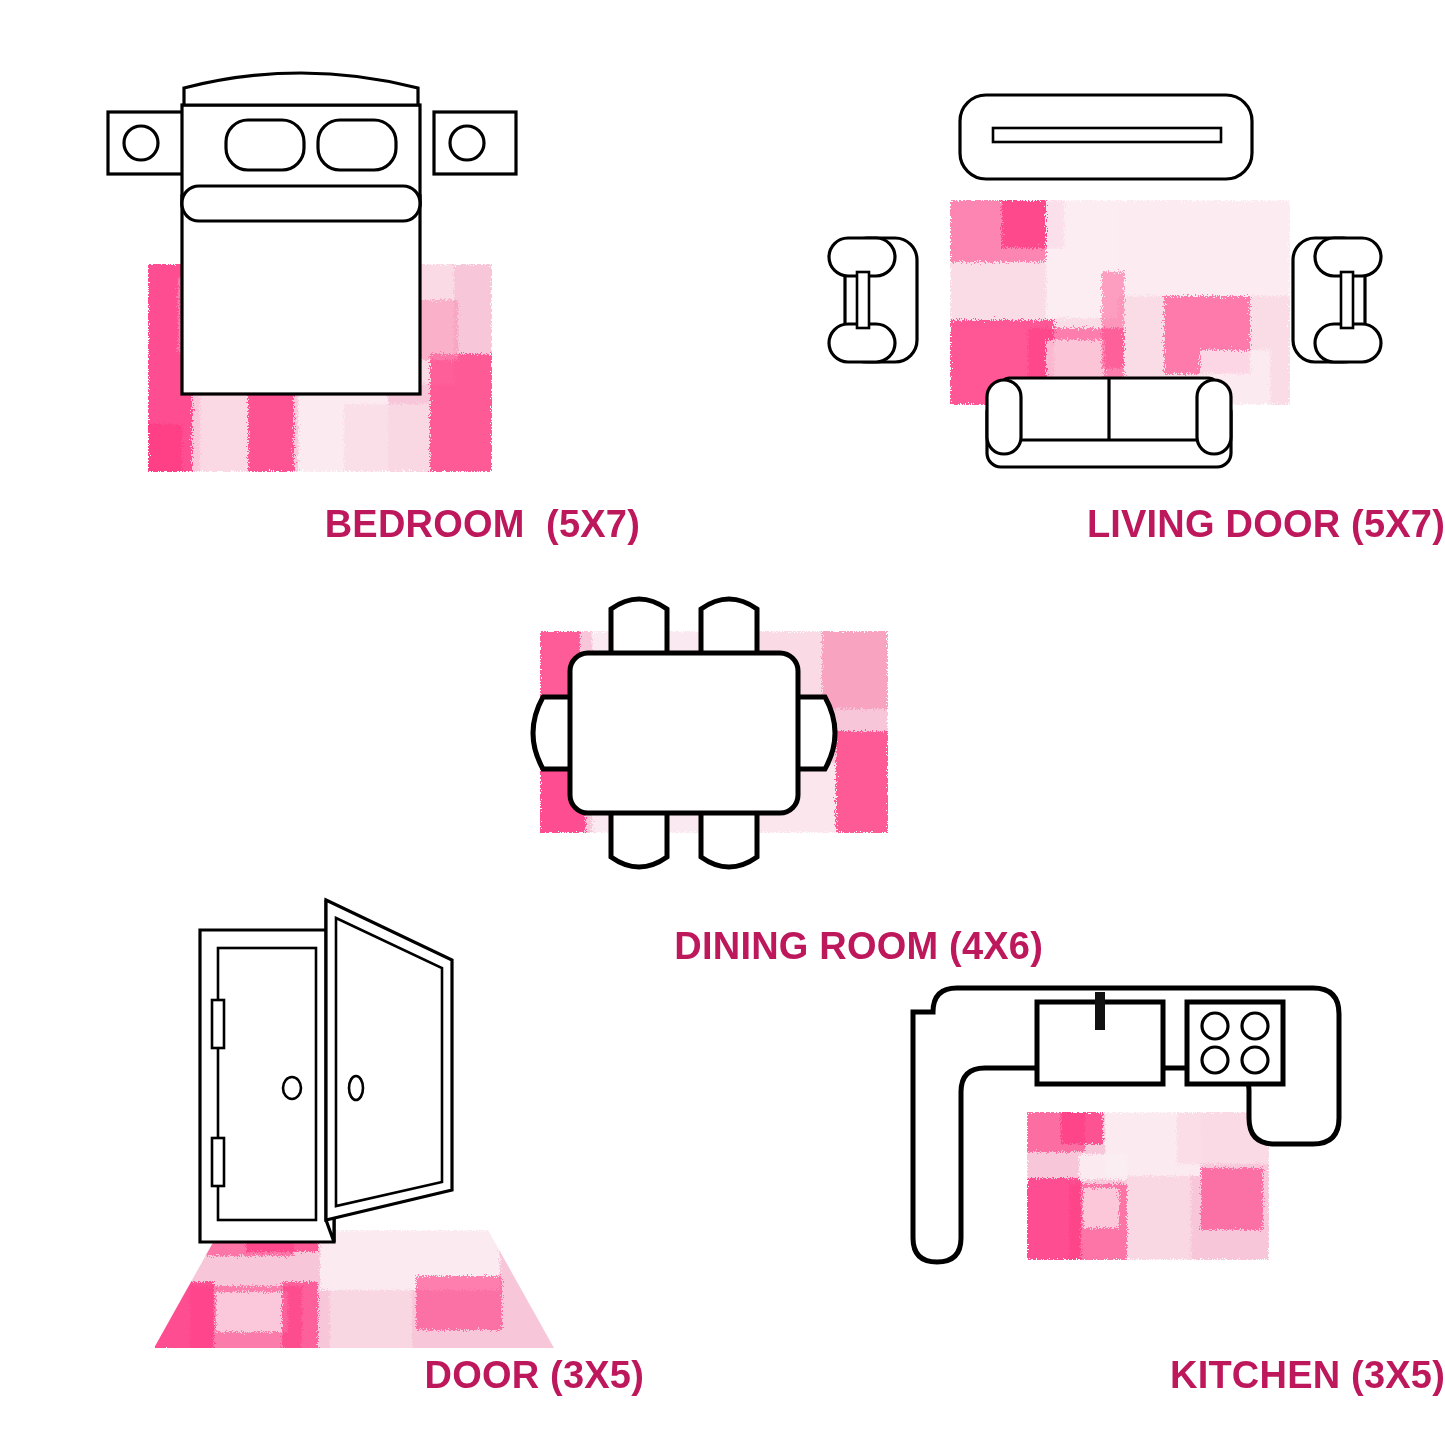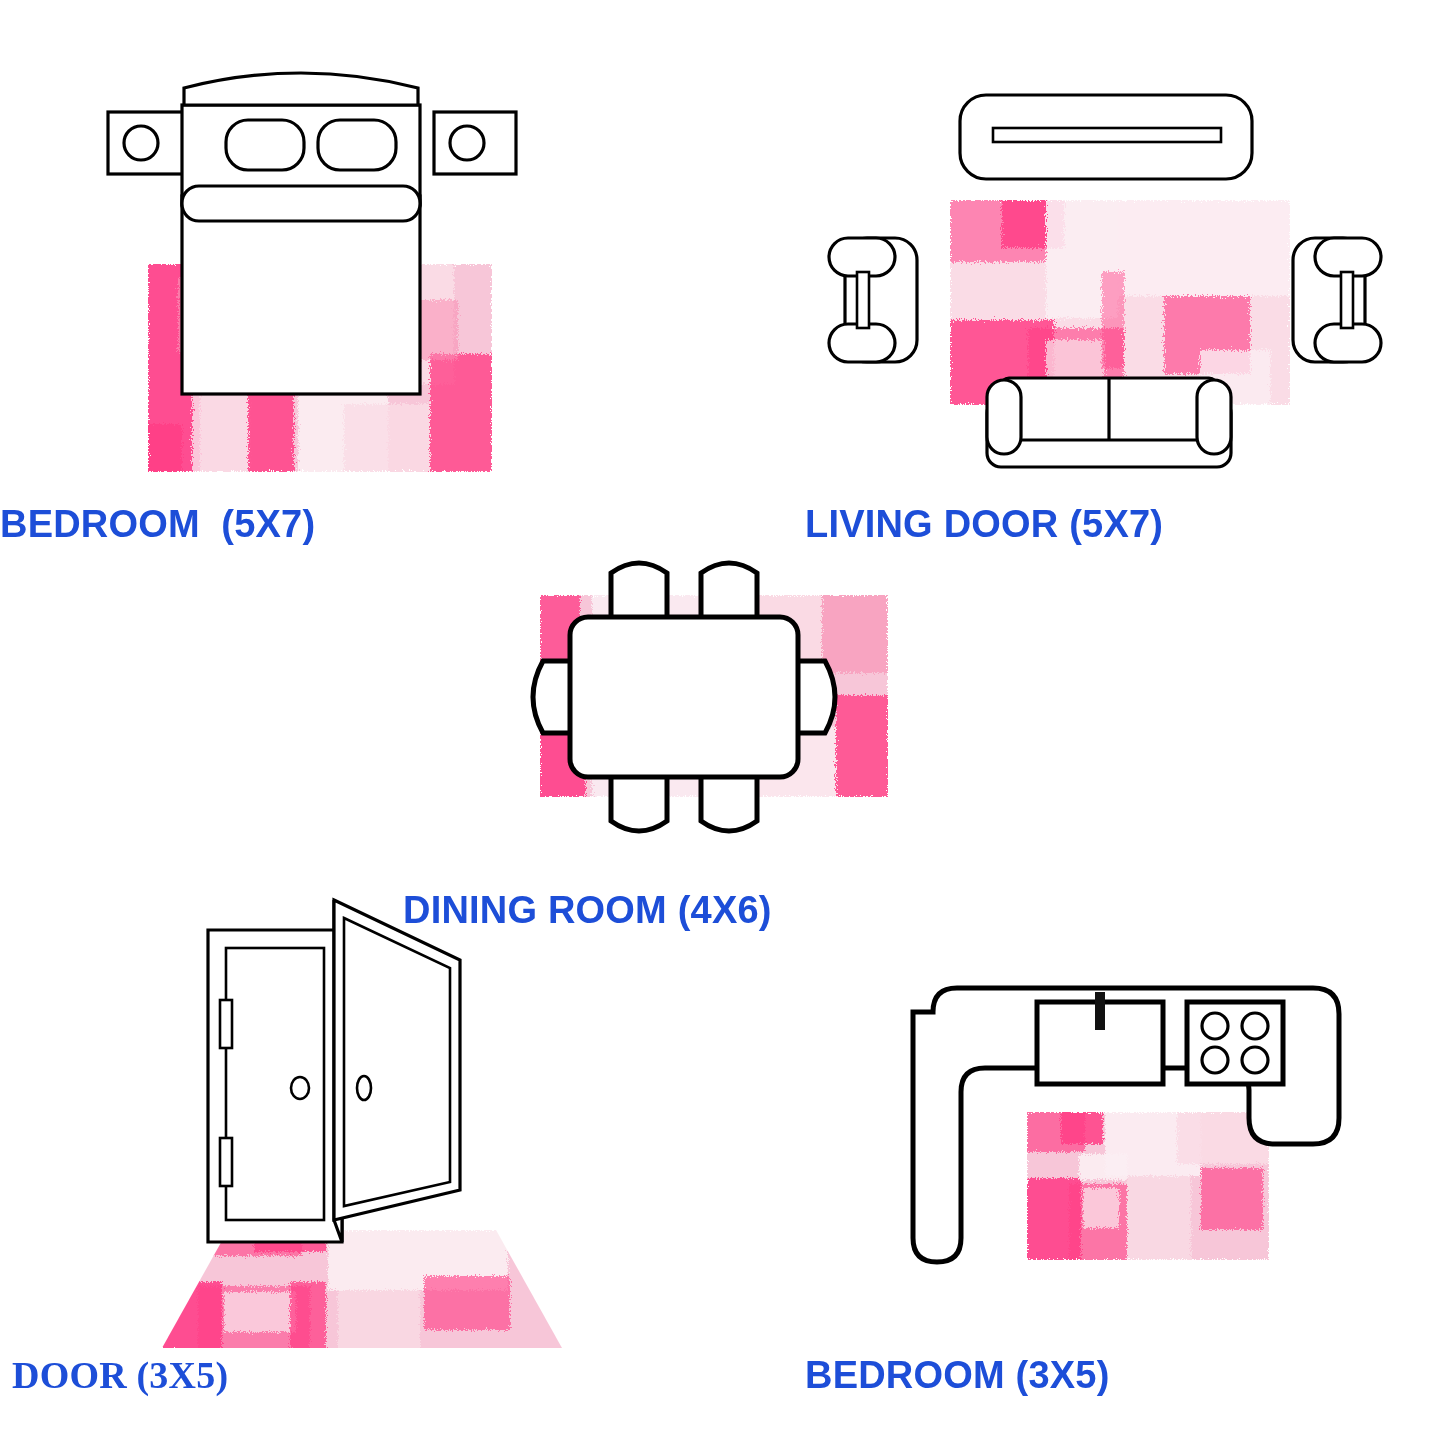--- a/index.html
+++ b/index.html
@@ -8,24 +8,24 @@
     background:#ffffff;
     font-family:"Liberation Sans",sans-serif;
     overflow:hidden;
     position:relative;
   }
   .stage{position:absolute;inset:0;}
   .scene{position:absolute;}
   .label{
     position:absolute;
     font-weight:bold;
-    color:#1d4ed8;
+    color:#be185d;
     letter-spacing:0.2px;
     white-space:pre;
-    text-align:left;
+    text-align:right;
     font-size:38px;
     line-height:1;
   }
   svg{display:block;overflow:visible;}
   .ln{fill:#ffffff;stroke:#000000;stroke-width:3.2;}
   .ln-thin{fill:#ffffff;stroke:#000000;stroke-width:2.6;}
   .ln-thick{fill:#ffffff;stroke:#000000;stroke-width:5;}
   .ln-none{fill:#111111;stroke:none;}
   .rugwrap{position:absolute;overflow:hidden;}
 </style>
@@ -144,21 +144,21 @@
         <rect x="196" y="378" width="216" height="62" rx="8" class="ln"></rect>
         <line x1="304" y1="378" x2="304" y2="440" stroke="#000" stroke-width="3.2"></line>
         <rect x="182" y="380" width="34" height="74" rx="17" class="ln"></rect>
         <rect x="392" y="380" width="34" height="74" rx="17" class="ln"></rect>
       </g>
     </svg>
 
     <div class="label" style="left:0;top:505px;width:640px;">LIVING DOOR (5X7)</div>
   </div>
 
-  <div class="scene" style="left:403px;top:543px;width:640px;height:420px;">
+  <div class="scene" style="left:403px;top:579px;width:640px;height:420px;">
 
     <div class="rugwrap" style="left:137px;top:52px;width:348px;height:202px;">
       <svg width="348" height="202" viewBox="0 0 348 202">
         <defs>
           <filter id="rgh3" x="-10%" y="-10%" width="120%" height="120%">
             <feTurbulence type="fractalNoise" baseFrequency="0.9 0.6" numOctaves="4" seed="21" result="n"></feTurbulence>
             <feDisplacementMap in="SourceGraphic" in2="n" scale="9" xChannelSelector="R" yChannelSelector="G"></feDisplacementMap>
           </filter>
           <filter id="grain3">
             <feTurbulence type="fractalNoise" baseFrequency="1.15" numOctaves="3" seed="5" result="g"></feTurbulence>
@@ -190,21 +190,21 @@
 
       <path d="M168 118 L140 118 Q120 154 140 190 L168 190 Z" class="ln-thick"></path>
       <path d="M394 118 L422 118 Q442 154 422 190 L394 190 Z" class="ln-thick"></path>
 
       <rect x="167" y="74" width="228" height="160" rx="18" class="ln-thick"></rect>
     </svg>
 
     <div class="label" style="left:0;top:348px;width:640px;">DINING ROOM (4X6)</div>
   </div>
 
-  <div class="scene" style="left:12px;top:890px;width:640px;height:555px;font-family:Liberation Serif, serif;">
+  <div class="scene" style="left:4px;top:890px;width:640px;height:555px;">
 
     <div class="rugwrap" style="left:150px;top:340px;width:400px;height:120px;">
       <svg width="400" height="120" viewBox="0 0 400 120">
         <defs>
           <filter id="rgh4" x="-10%" y="-10%" width="120%" height="120%">
             <feTurbulence type="fractalNoise" baseFrequency="0.95 0.7" numOctaves="4" seed="31" result="n"></feTurbulence>
             <feDisplacementMap in="SourceGraphic" in2="n" scale="8" xChannelSelector="R" yChannelSelector="G"></feDisplacementMap>
           </filter>
           <filter id="grain4">
             <feTurbulence type="fractalNoise" baseFrequency="1.2" numOctaves="3" seed="15" result="g"></feTurbulence>
@@ -307,16 +307,16 @@
       <rect x="232" y="72" width="126" height="82" class="ln-thick"></rect>
       <rect x="290" y="62" width="10" height="38" class="ln-none"></rect>
 
       <rect x="382" y="72" width="96" height="82" class="ln-thick"></rect>
       <circle cx="410" cy="96" r="13" class="ln"></circle>
       <circle cx="450" cy="96" r="13" class="ln"></circle>
       <circle cx="410" cy="130" r="13" class="ln"></circle>
       <circle cx="450" cy="130" r="13" class="ln"></circle>
     </svg>
 
-    <div class="label" style="left:0;top:426px;width:640px;">BEDROOM (3X5)</div>
+    <div class="label" style="left:0;top:426px;width:640px;">KITCHEN (3X5)</div>
   </div>
 
 </div>
 
 </body></html>

